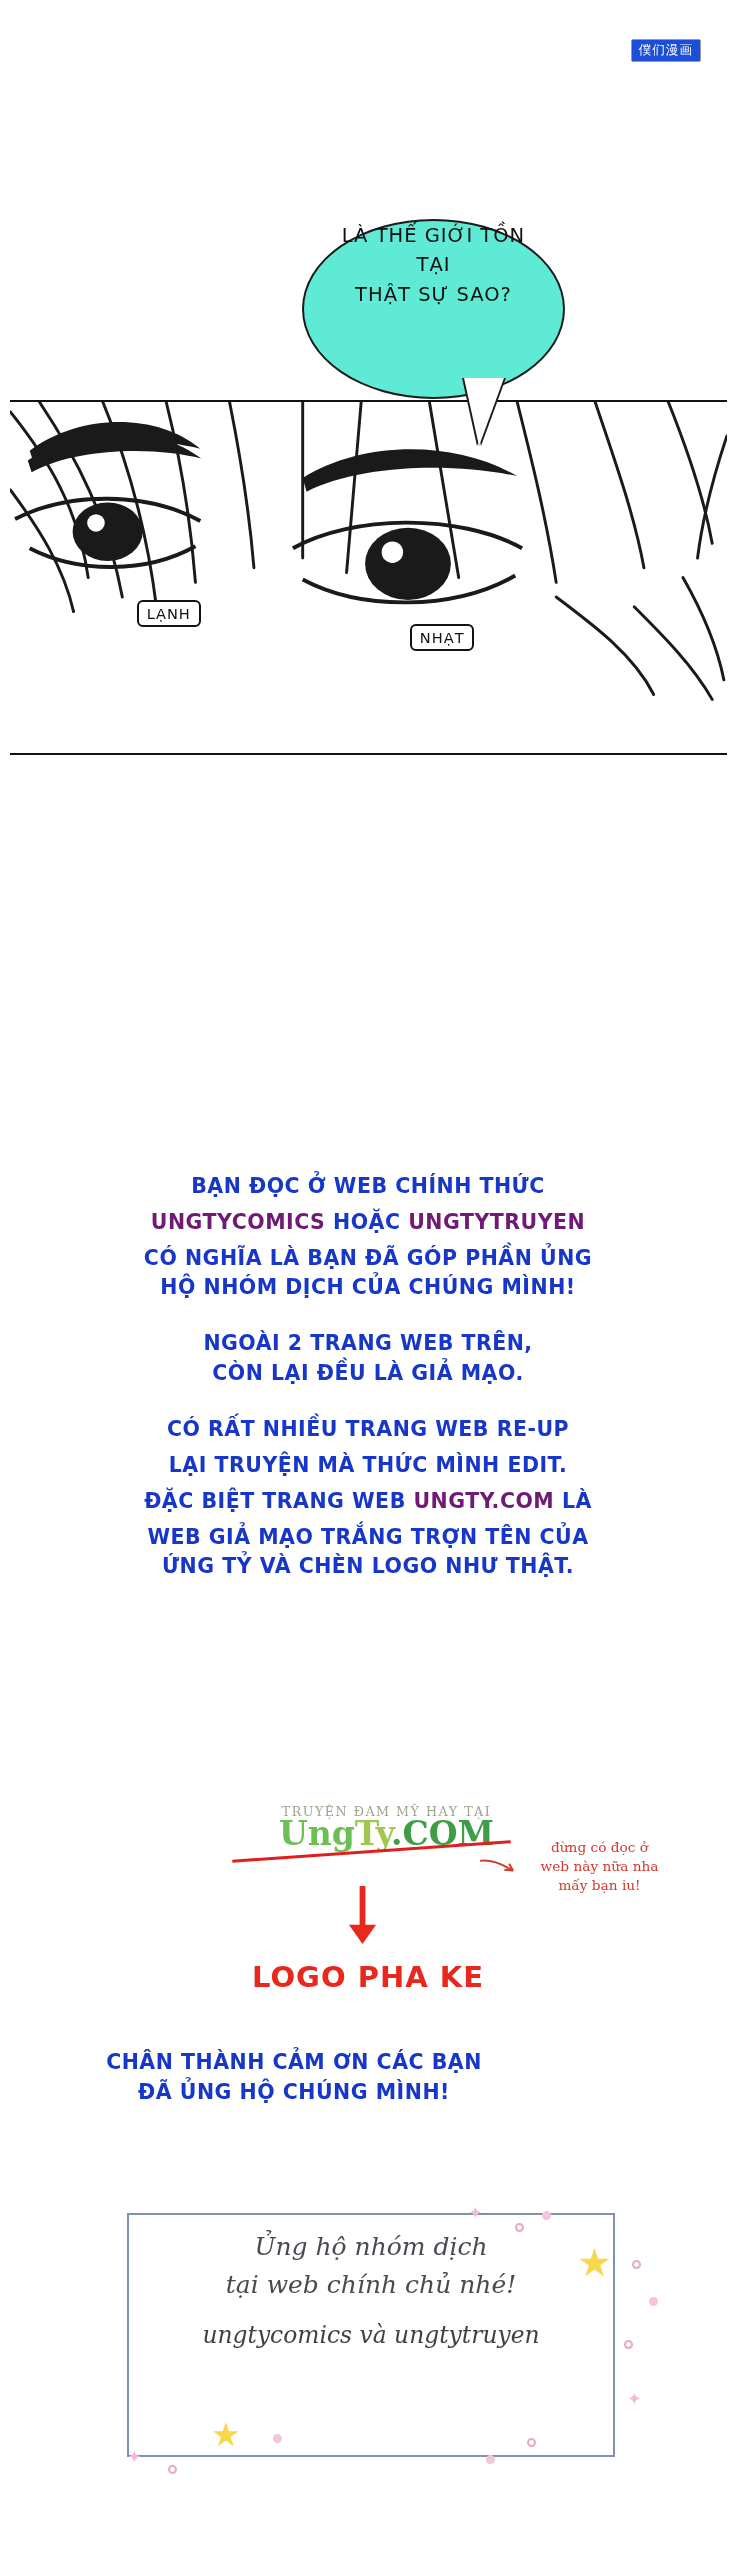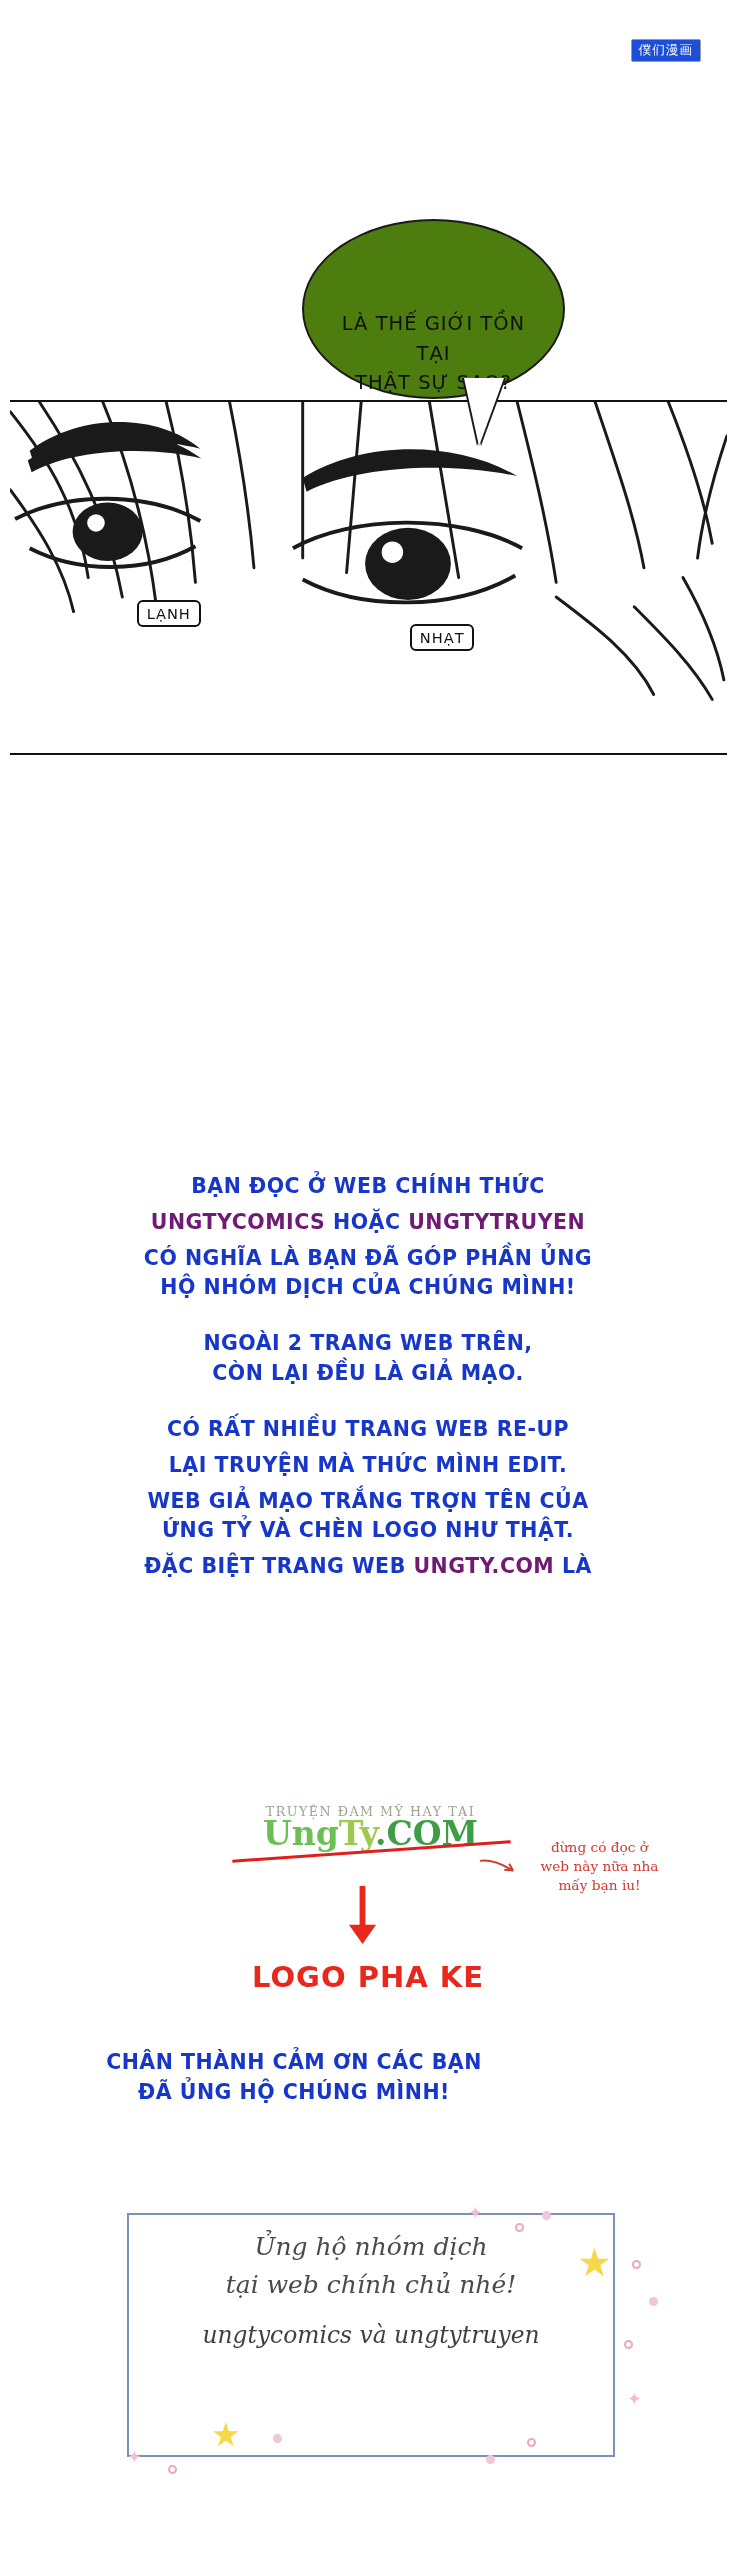--- a/index.html
+++ b/index.html
@@ -37,24 +37,24 @@
 
   
   .bubble {
     position: absolute;
     left: 302px;
     top: 219px;
     width: 263px;
     height: 180px;
     border: 2.9px solid #1a1a1a;
     border-radius: 50% / 50%;
-    background: #4d7c0f;
+    background: #5eead4;
     box-sizing: border-box;
     display: flex;
-    align-items: flex-end;
+    align-items: flex-start;
     justify-content: center;
     z-index: 6;
   }
   .bubble-text {
     text-align: center;
     font-size: 19.5px;
     line-height: 1.5;
     letter-spacing: 1px;
     color: #111;
     font-family: "DejaVu Sans", sans-serif;
@@ -121,21 +121,21 @@
     color: #1637c9;
     font-weight: bold;
     white-space: pre-line;
   }
   .blk { margin-bottom: 27px !important; }
   .red { color: #701a75; }
 
   
   .fakelogo {
     position: absolute;
-    left: 224px;
+    left: 240px;
     top: 1804px;
     width: 293px;
     text-align: center;
   }
   .fakelogo .sub {
     font-size: 12.7px;
     letter-spacing: 1.5px;
     color: #9aa58c;
     font-family: "DejaVu Serif", serif;
   }
@@ -336,23 +336,23 @@
     <p>BẠN ĐỌC Ở WEB CHÍNH THỨC</p>
     <p><span class="red">UNGTYCOMICS</span><span> HOẶC </span><span class="red">UNGTYTRUYEN</span></p>
     <p class="blk">CÓ NGHĨA LÀ BẠN ĐÃ GÓP PHẦN ỦNG
 HỘ NHÓM DỊCH CỦA CHÚNG MÌNH!</p>
 
     <p class="blk">NGOÀI 2 TRANG WEB TRÊN,
 CÒN LẠI ĐỀU LÀ GIẢ MẠO.</p>
 
     <p>CÓ RẤT NHIỀU TRANG WEB RE-UP</p>
     <p>LẠI TRUYỆN MÀ THỨC MÌNH EDIT.</p>
+    <p><span>ĐẶC BIỆT TRANG WEB </span><span class="red">UNGTY.COM</span><span> LÀ</span></p>
     <p>WEB GIẢ MẠO TRẮNG TRỢN TÊN CỦA
 ỨNG TỶ VÀ CHÈN LOGO NHƯ THẬT.</p>
-    <p><span>ĐẶC BIỆT TRANG WEB </span><span class="red">UNGTY.COM</span><span> LÀ</span></p>
   </div>
 
   <div class="fakelogo">
     <div class="sub">TRUYỆN ĐAM MỸ HAY TẠI</div>
     <div class="main"><span class="c-u">Ung</span><span class="c-g">Ty</span><span class="c-com">.COM</span></div>
   </div>
   <div class="strike"></div>
 
   <svg class="arrow-note" viewBox="0 0 40 20">
     <path d="M2 4 C 14 2, 26 8, 36 14" stroke="#d4392f" stroke-width="2" fill="none"></path>

